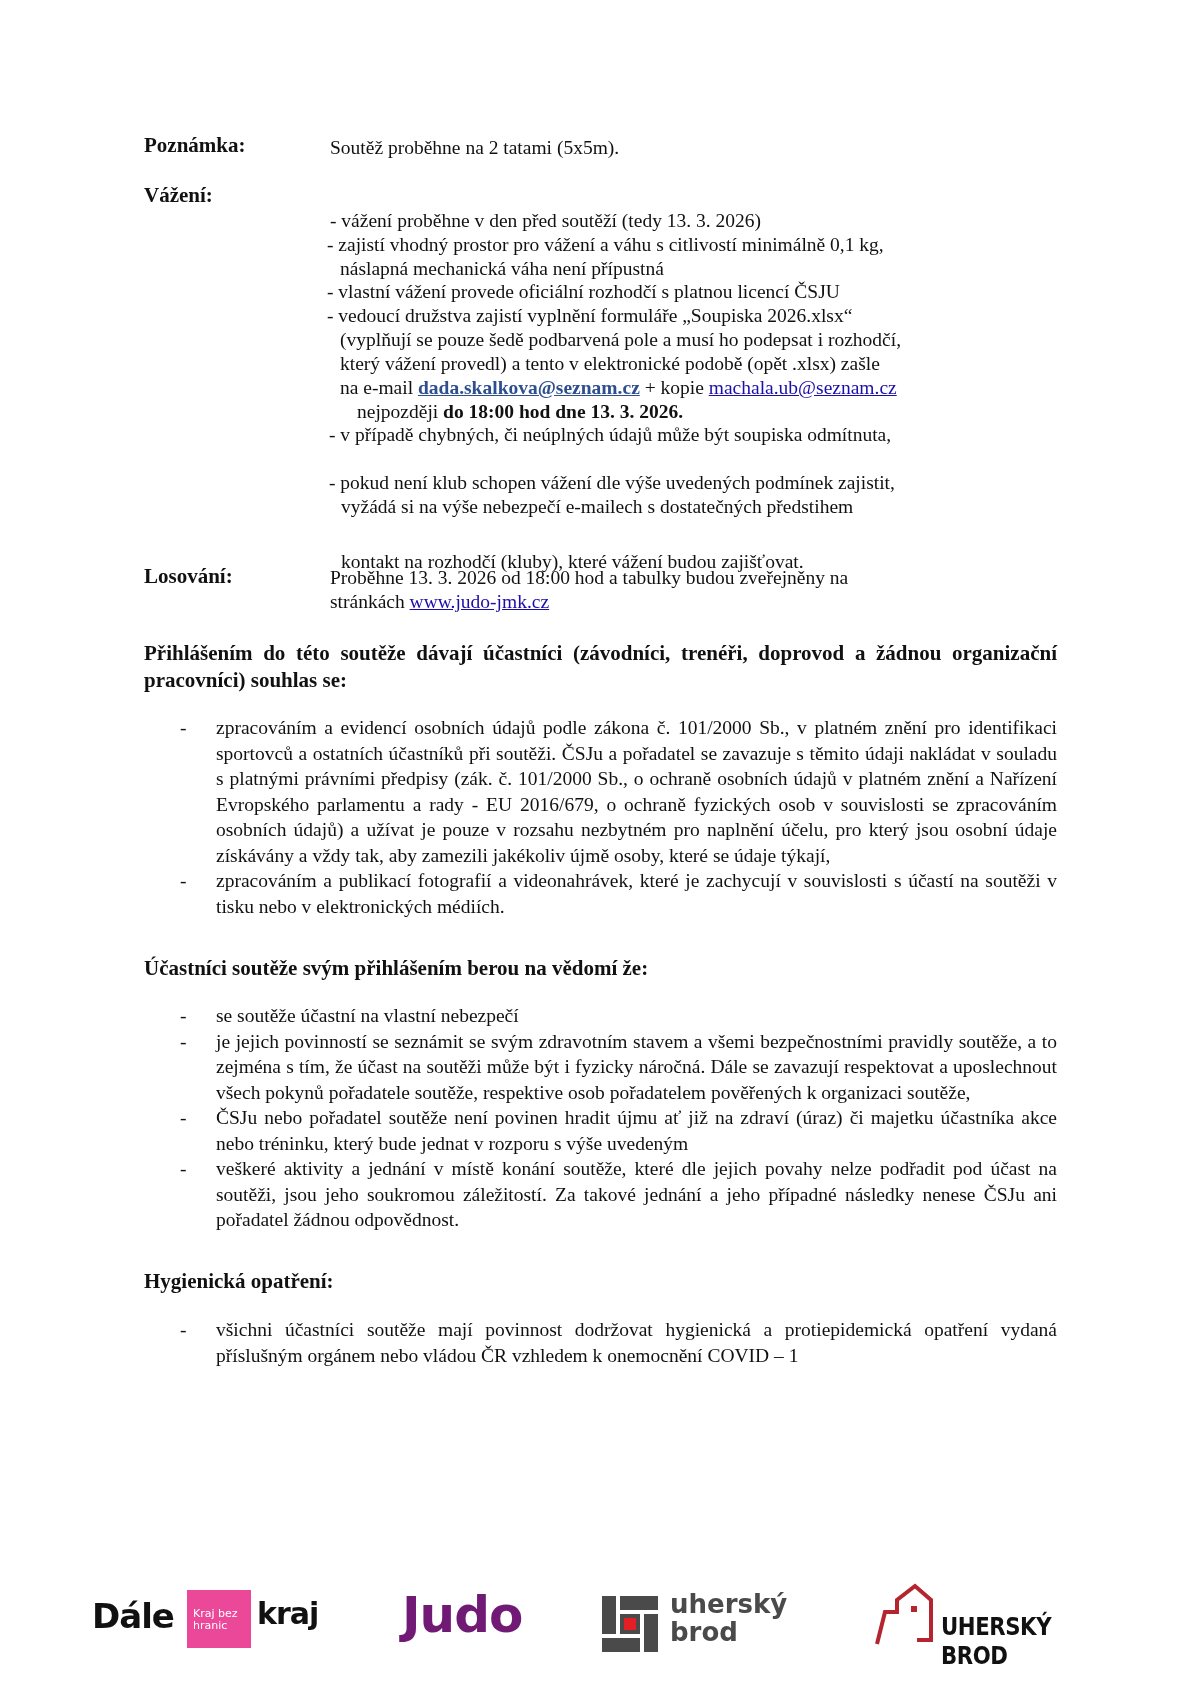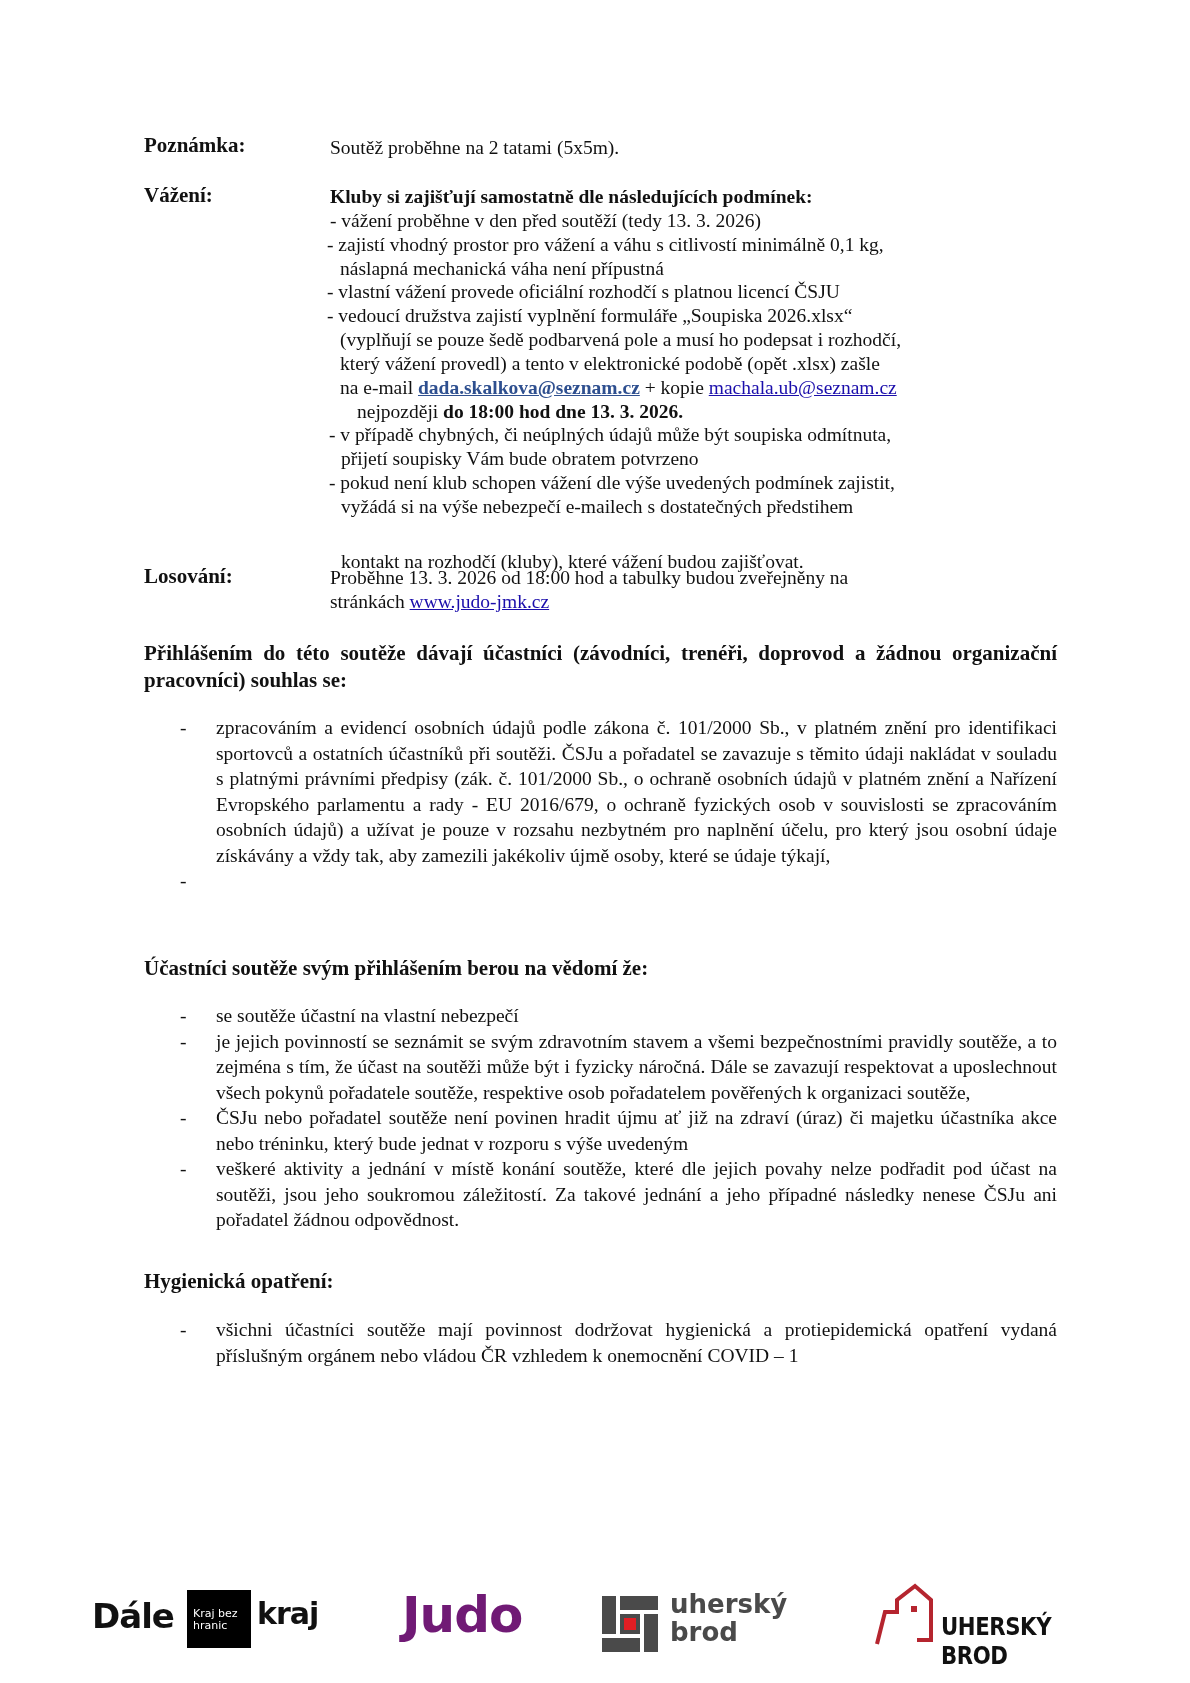--- a/index.html
+++ b/index.html
@@ -14,74 +14,73 @@
   .heading { position: absolute; left: 144px; font-weight: bold; font-size: 21px; line-height: 26px; }
   .justify-block { position: absolute; left: 144px; width: 913px; font-weight: bold; font-size: 21px;
                    line-height: 27px; text-align: justify; text-align-last: left; }
   .bullet-list { position: absolute; left: 180px; width: 877px; font-size: 19.5px; line-height: 25.5px; }
   .bullet-item { position: relative; padding-left: 36px; text-align: justify; }
   .bullet-item .dash { position: absolute; left: 0; top: 0; }
   
   .logo { position: absolute; }
   .zlin { left: 92px; top: 1590px; height: 56px; }
   .zlin .t1 { position: absolute; left: 0; top: 6px; font-family: "DejaVu Sans", sans-serif; font-weight: bold; font-size: 34px; letter-spacing: -1px; }
-  .zlin .box { position: absolute; left: 95px; top: 0; width: 64px; height: 58px; background: #000000; color: #fff;
+  .zlin .box { position: absolute; left: 95px; top: 0; width: 64px; height: 58px; background: #ec4899; color: #fff;
                font-family: "DejaVu Sans", sans-serif; font-size: 11px; line-height: 12px; padding: 18px 0 0 6px; box-sizing: border-box; }
   .zlin .t2 { position: absolute; left: 165px; top: 6px; font-family: "DejaVu Sans", sans-serif; font-weight: bold; font-size: 30px; letter-spacing: -1px; }
   .judo { left: 402px; top: 1586px; height: 64px; }
   .judo .word { position: absolute; left: 0; top: 0; font-family: "DejaVu Sans", sans-serif; font-weight: bold; font-size: 50px; color: #701a75; letter-spacing: -1px; }
   .judo .mark { position: absolute; left: 200px; top: 10px; width: 56px; height: 56px; }
   .judo .sub { position: absolute; left: 268px; top: 4px; font-family: "DejaVu Sans", sans-serif; font-weight: bold; font-size: 26px; line-height: 28px; color: #4a4a4a; }
   .ub { left: 875px; top: 1582px; height: 64px; }
   .ub svg { position: absolute; left: 0; top: 0; }
   .ub .txt { position: absolute; left: 66px; top: 30px; font-family: "DejaVu Sans", sans-serif; font-weight: bold; font-size: 25px; color: #111; letter-spacing: -0.5px; transform: scaleX(0.85); transform-origin: left; }
 </style>
 </head>
 <body>
 
 <div class="page">
 
   <div class="label" style="top:133px;">Poznámka:</div>
   <div class="line" style="left:330px; top:135px;">Soutěž proběhne na 2 tatami (5x5m).</div>
 
   <div class="label" style="top:183px;">Vážení:</div>
-  <div class="line bold" style="left:330px; top:184px;">Kluby si zajišťují samostatně dle následujících podmínek:</div>
   <div class="line" style="left:330px; top:208px;">- vážení proběhne v den před soutěží (tedy 13. 3. 2026)</div>
   <div class="line" style="left:327px; top:232px;">- zajistí vhodný prostor pro vážení a váhu s citlivostí minimálně 0,1 kg,</div>
   <div class="line" style="left:340px; top:256px;">náslapná mechanická váha není přípustná</div>
   <div class="line" style="left:327px; top:279px;">- vlastní vážení provede oficiální rozhodčí s platnou licencí ČSJU</div>
   <div class="line" style="left:327px; top:303px;">- vedoucí družstva zajistí vyplnění formuláře „Soupiska 2026.xlsx“</div>
   <div class="line" style="left:340px; top:327px;">(vyplňují se pouze šedě podbarvená pole a musí ho podepsat i rozhodčí,</div>
   <div class="line" style="left:340px; top:375px;">
     <span>na e-mail </span><a class="link-bold">dada.skalkova@seznam.cz</a><span> + kopie </span><a class="link">machala.ub@seznam.cz</a>
   </div>
   <div class="line" style="left:340px; top:351px;">který vážení provedl) a tento v elektronické podobě (opět .xlsx) zašle</div>
   <div class="line" style="left:357px; top:399px;">
     <span>nejpozději </span><span class="bold">do 18:00 hod dne 13. 3. 2026.</span>
   </div>
   <div class="line" style="left:329px; top:422px;">- v případě chybných, či neúplných údajů může být soupiska odmítnuta,</div>
-  <div class="line" style="left:341px; top:446px;">přijetí soupisky Vám bude obratem potvrzeno</div>
   <div class="line" style="left:329px; top:470px;">- pokud není klub schopen vážení dle výše uvedených podmínek zajistit,</div>
   <div class="line" style="left:341px; top:494px;">vyžádá si na výše nebezpečí e-mailech s dostatečných předstihem</div>
   <div class="line" style="left:341px; top:517px;margin-top:32px;">kontakt na rozhodčí (kluby), které vážení budou zajišťovat.</div>
 
   <div class="label" style="top:564px;">Losování:</div>
   <div class="line" style="left:330px; top:565px;">Proběhne 13. 3. 2026 od 18:00 hod a tabulky budou zveřejněny na</div>
   <div class="line" style="left:330px; top:589px;">
     <span>stránkách </span><a class="link">www.judo-jmk.cz</a>
   </div>
 
   <div class="justify-block" style="top:640px;">Přihlášením do této soutěže dávají účastníci (závodníci, trenéři, doprovod a žádnou organizační pracovníci) souhlas se:</div>
   <div class="bullet-list" style="top:715px;">
     <div class="bullet-item">
       <span class="dash">-</span>
       <span>zpracováním a evidencí osobních údajů podle zákona č. 101/2000 Sb., v platném znění pro identifikaci sportovců a ostatních účastníků při soutěži. ČSJu a pořadatel se zavazuje s těmito údaji nakládat v souladu s platnými právními předpisy (zák. č. 101/2000 Sb., o ochraně osobních údajů v platném znění a Nařízení Evropského parlamentu a rady - EU 2016/679, o ochraně fyzických osob v souvislosti se zpracováním osobních údajů) a užívat je pouze v rozsahu nezbytném pro naplnění účelu, pro který jsou osobní údaje získávány a vždy tak, aby zamezili jakékoliv újmě osoby, které se údaje týkají,</span>
     </div>
     <div class="bullet-item">
       <span class="dash">-</span>
+      <span>zpracováním a publikací fotografií a videonahrávek, které je zachycují v souvislosti s účastí na soutěži v tisku nebo v elektronických médiích.</span>
     </div>
   </div>
 
   <div class="heading" style="top:955px;">Účastníci soutěže svým přihlášením berou na vědomí že:</div>
   <div class="bullet-list" style="top:1003px;">
     <div class="bullet-item">
       <span class="dash">-</span>
       <span>se soutěže účastní na vlastní nebezpečí</span>
     </div>
     <div class="bullet-item">

